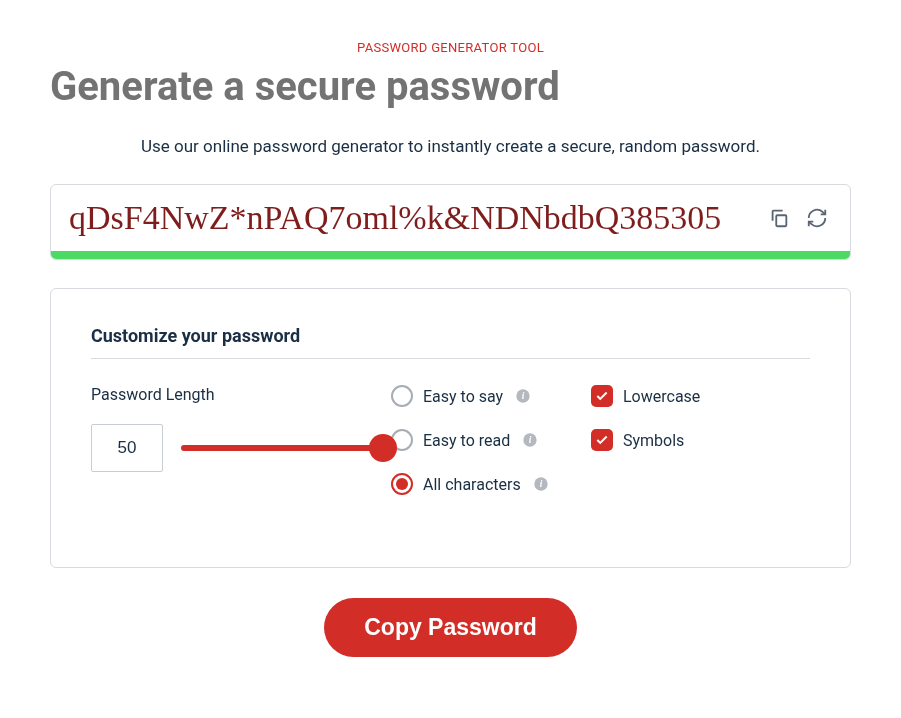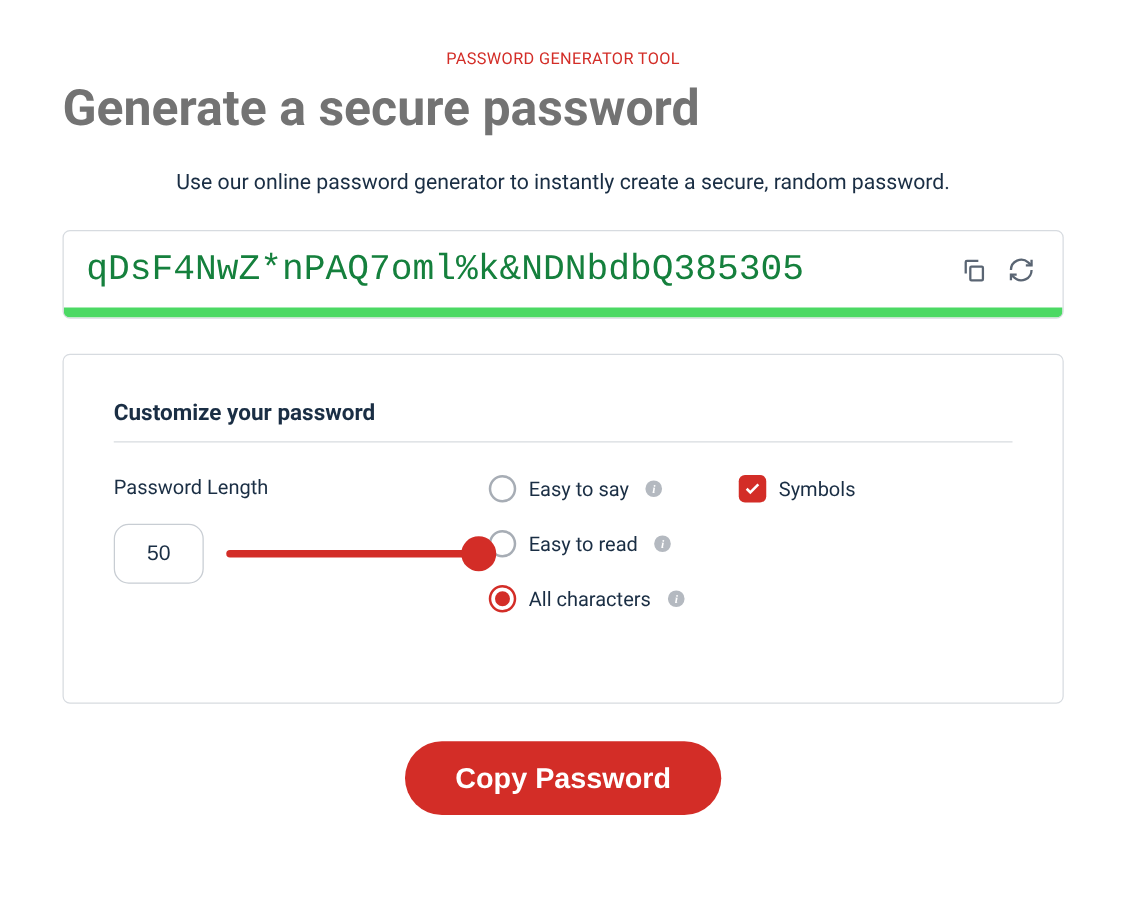--- a/index.html
+++ b/index.html
@@ -42,23 +42,23 @@
       position: relative;
       overflow: hidden;
     }
     .password-row {
       display: flex;
       align-items: center;
       padding: 14px 18px;
       gap: 8px;
     }
     .password-text {
-      font-family: Liberation Mono, monospace;
-      font-size: 29px;
-      color: #15803d;
+      font-family: Liberation Serif, serif;
+      font-size: 34px;
+      color: #7f1d1d;
       flex: 1;
       white-space: nowrap;
       overflow: hidden;
       position: relative;
     }
     .password-text::after {
       content: "";
       position: absolute;
       right: 0;
       top: 0;
@@ -114,21 +114,21 @@
     }
     .length-row {
       display: flex;
       align-items: center;
       gap: 18px;
     }
     .length-input {
       width: 72px;
       height: 48px;
       border: 1px solid #c8cdd3;
-      border-radius: 12px;
+      border-radius: 2px;
       text-align: center;
       font-size: 17px;
       color: #1a2e44;
     }
     .slider-wrap {
       flex: 1;
       position: relative;
       height: 24px;
       display: flex;
       align-items: center;
@@ -287,19 +287,27 @@
         </span>
       </div>
     </div>
     <div class="col-right">
       <div class="check-item">
         <div class="checkbox">
           <svg width="14" height="14" viewBox="0 0 24 24" fill="none" stroke-width="3.5">
               <polyline points="4 12 9 17 20 6"></polyline>
             </svg>
         </div>
+        <span class="option-label">Lowercase</span>
+      </div>
+      <div class="check-item">
+        <div class="checkbox">
+          <svg width="14" height="14" viewBox="0 0 24 24" fill="none" stroke-width="3.5">
+              <polyline points="4 12 9 17 20 6"></polyline>
+            </svg>
+        </div>
         <span class="option-label">Symbols</span>
       </div>
     </div>
   </div>
 </div>
 
 <button class="copy-button">Copy Password</button>
 
 </body></html>

